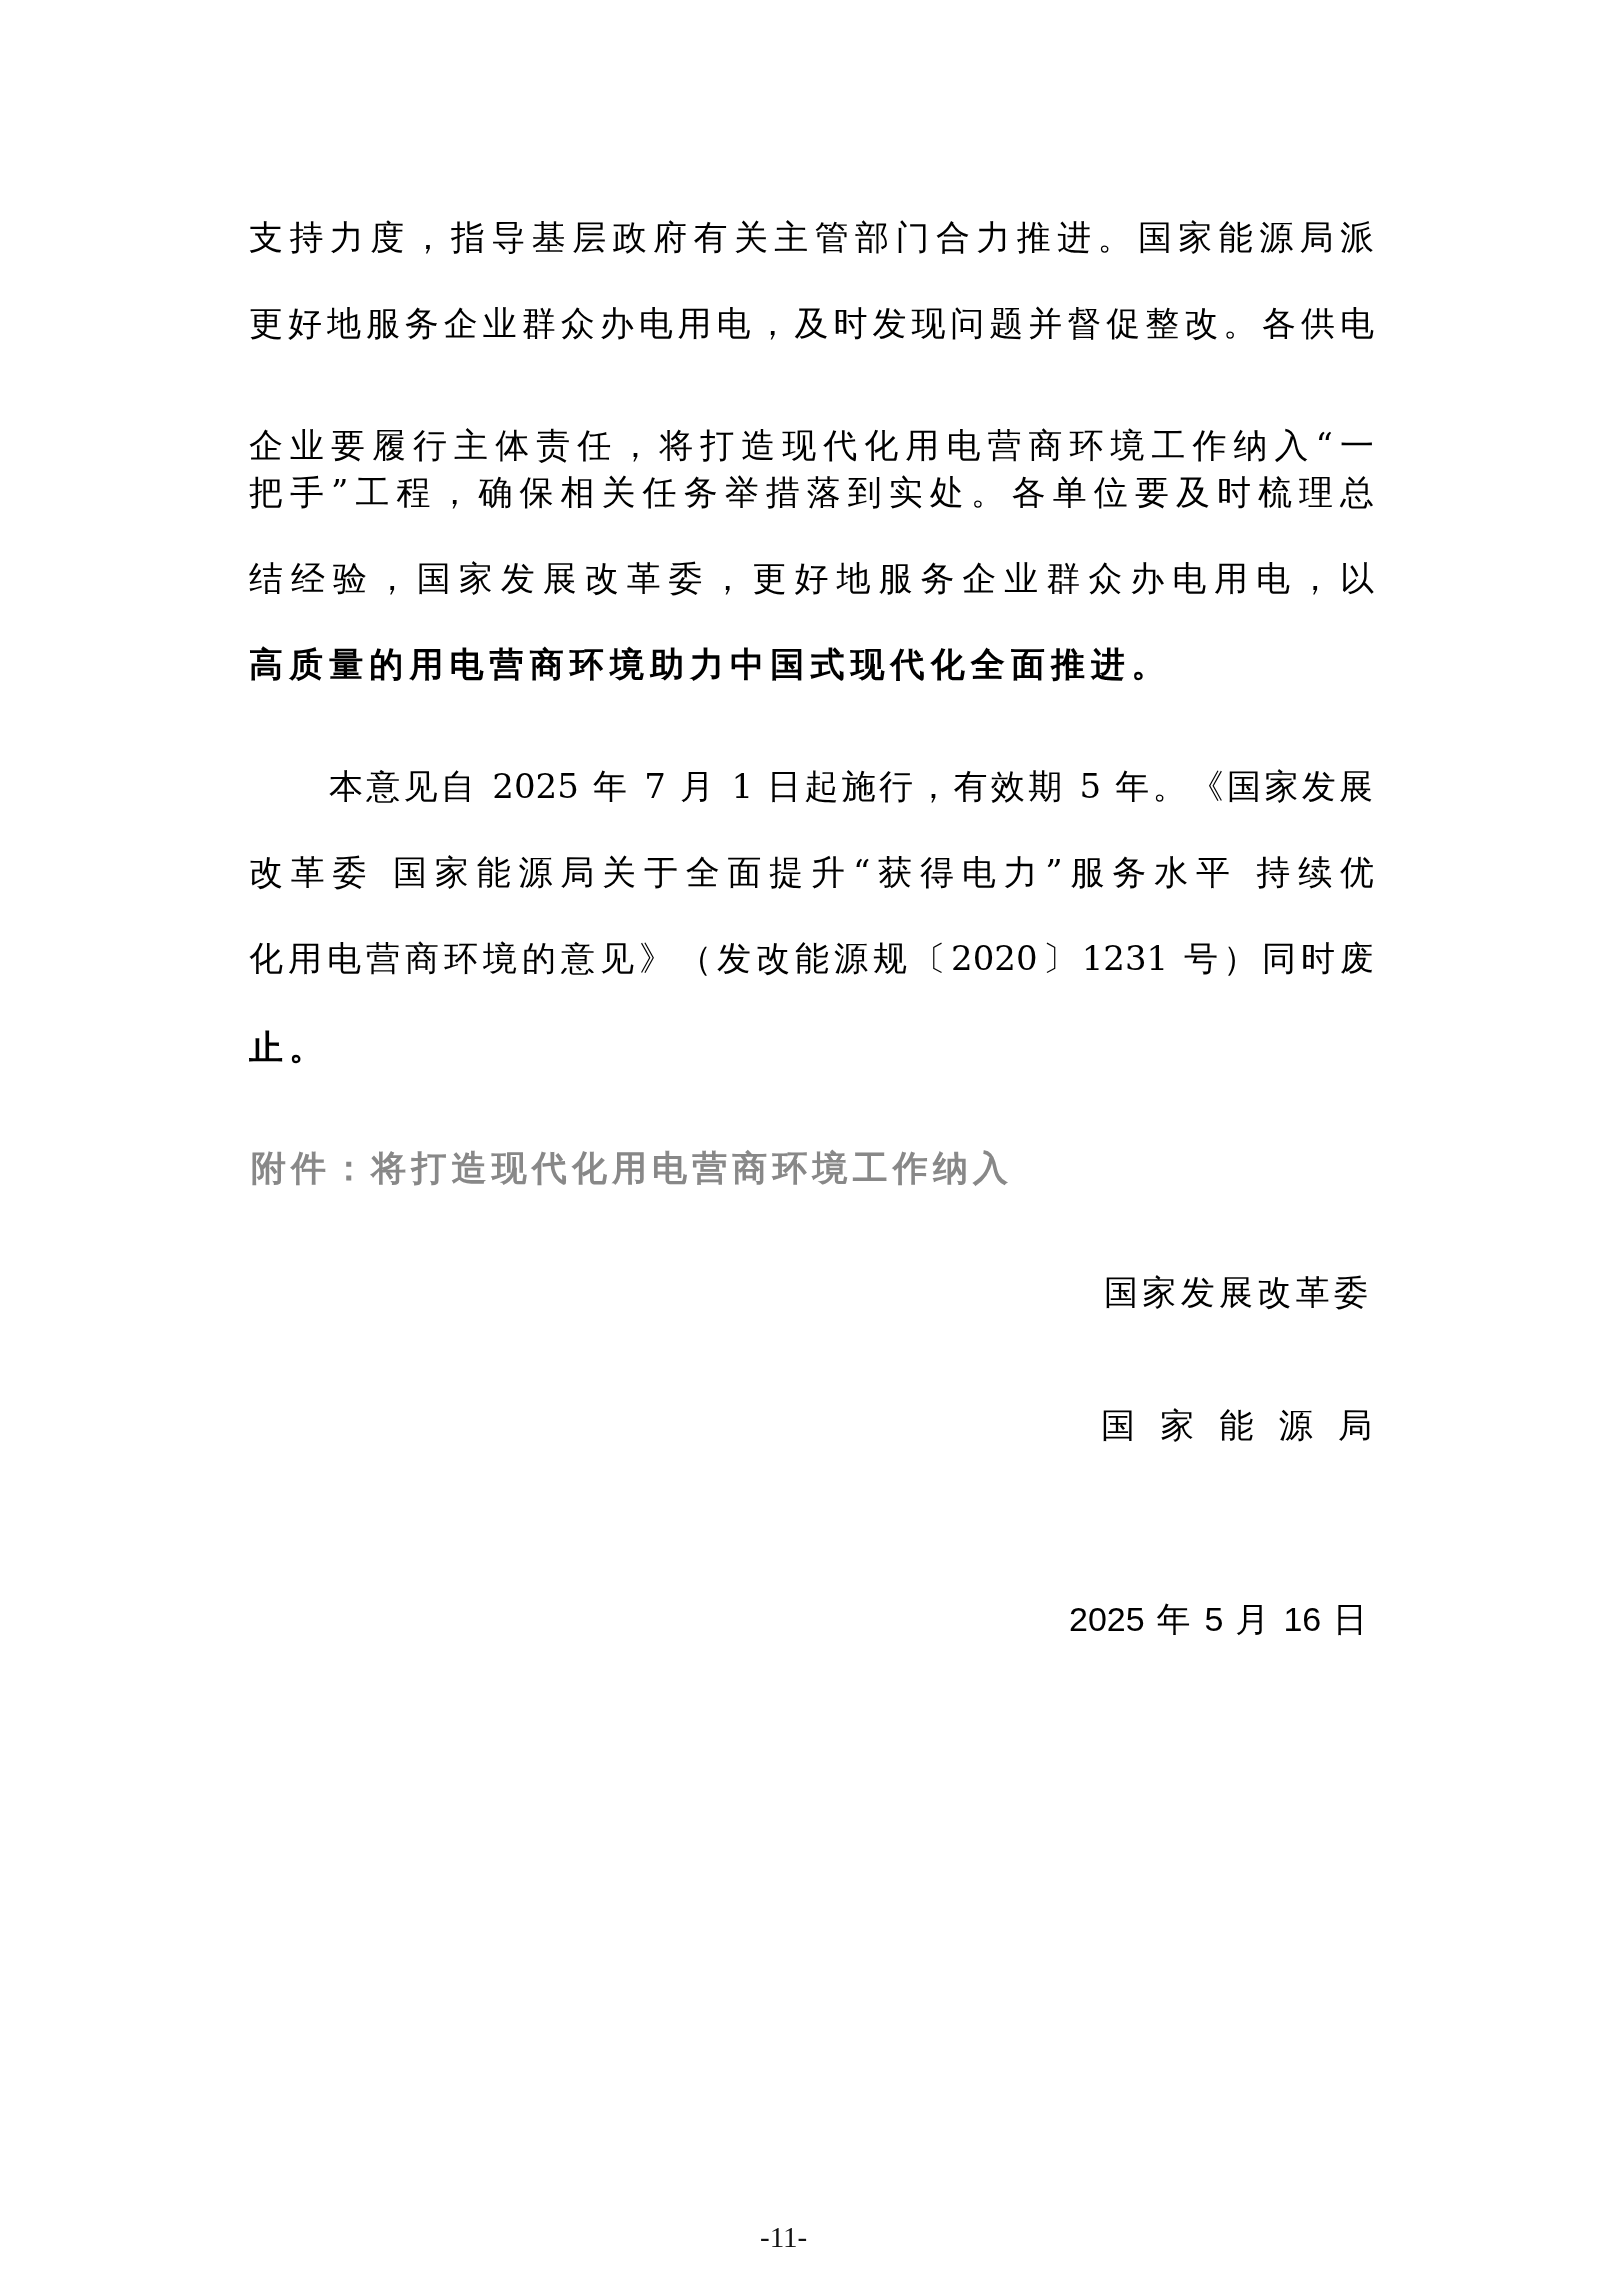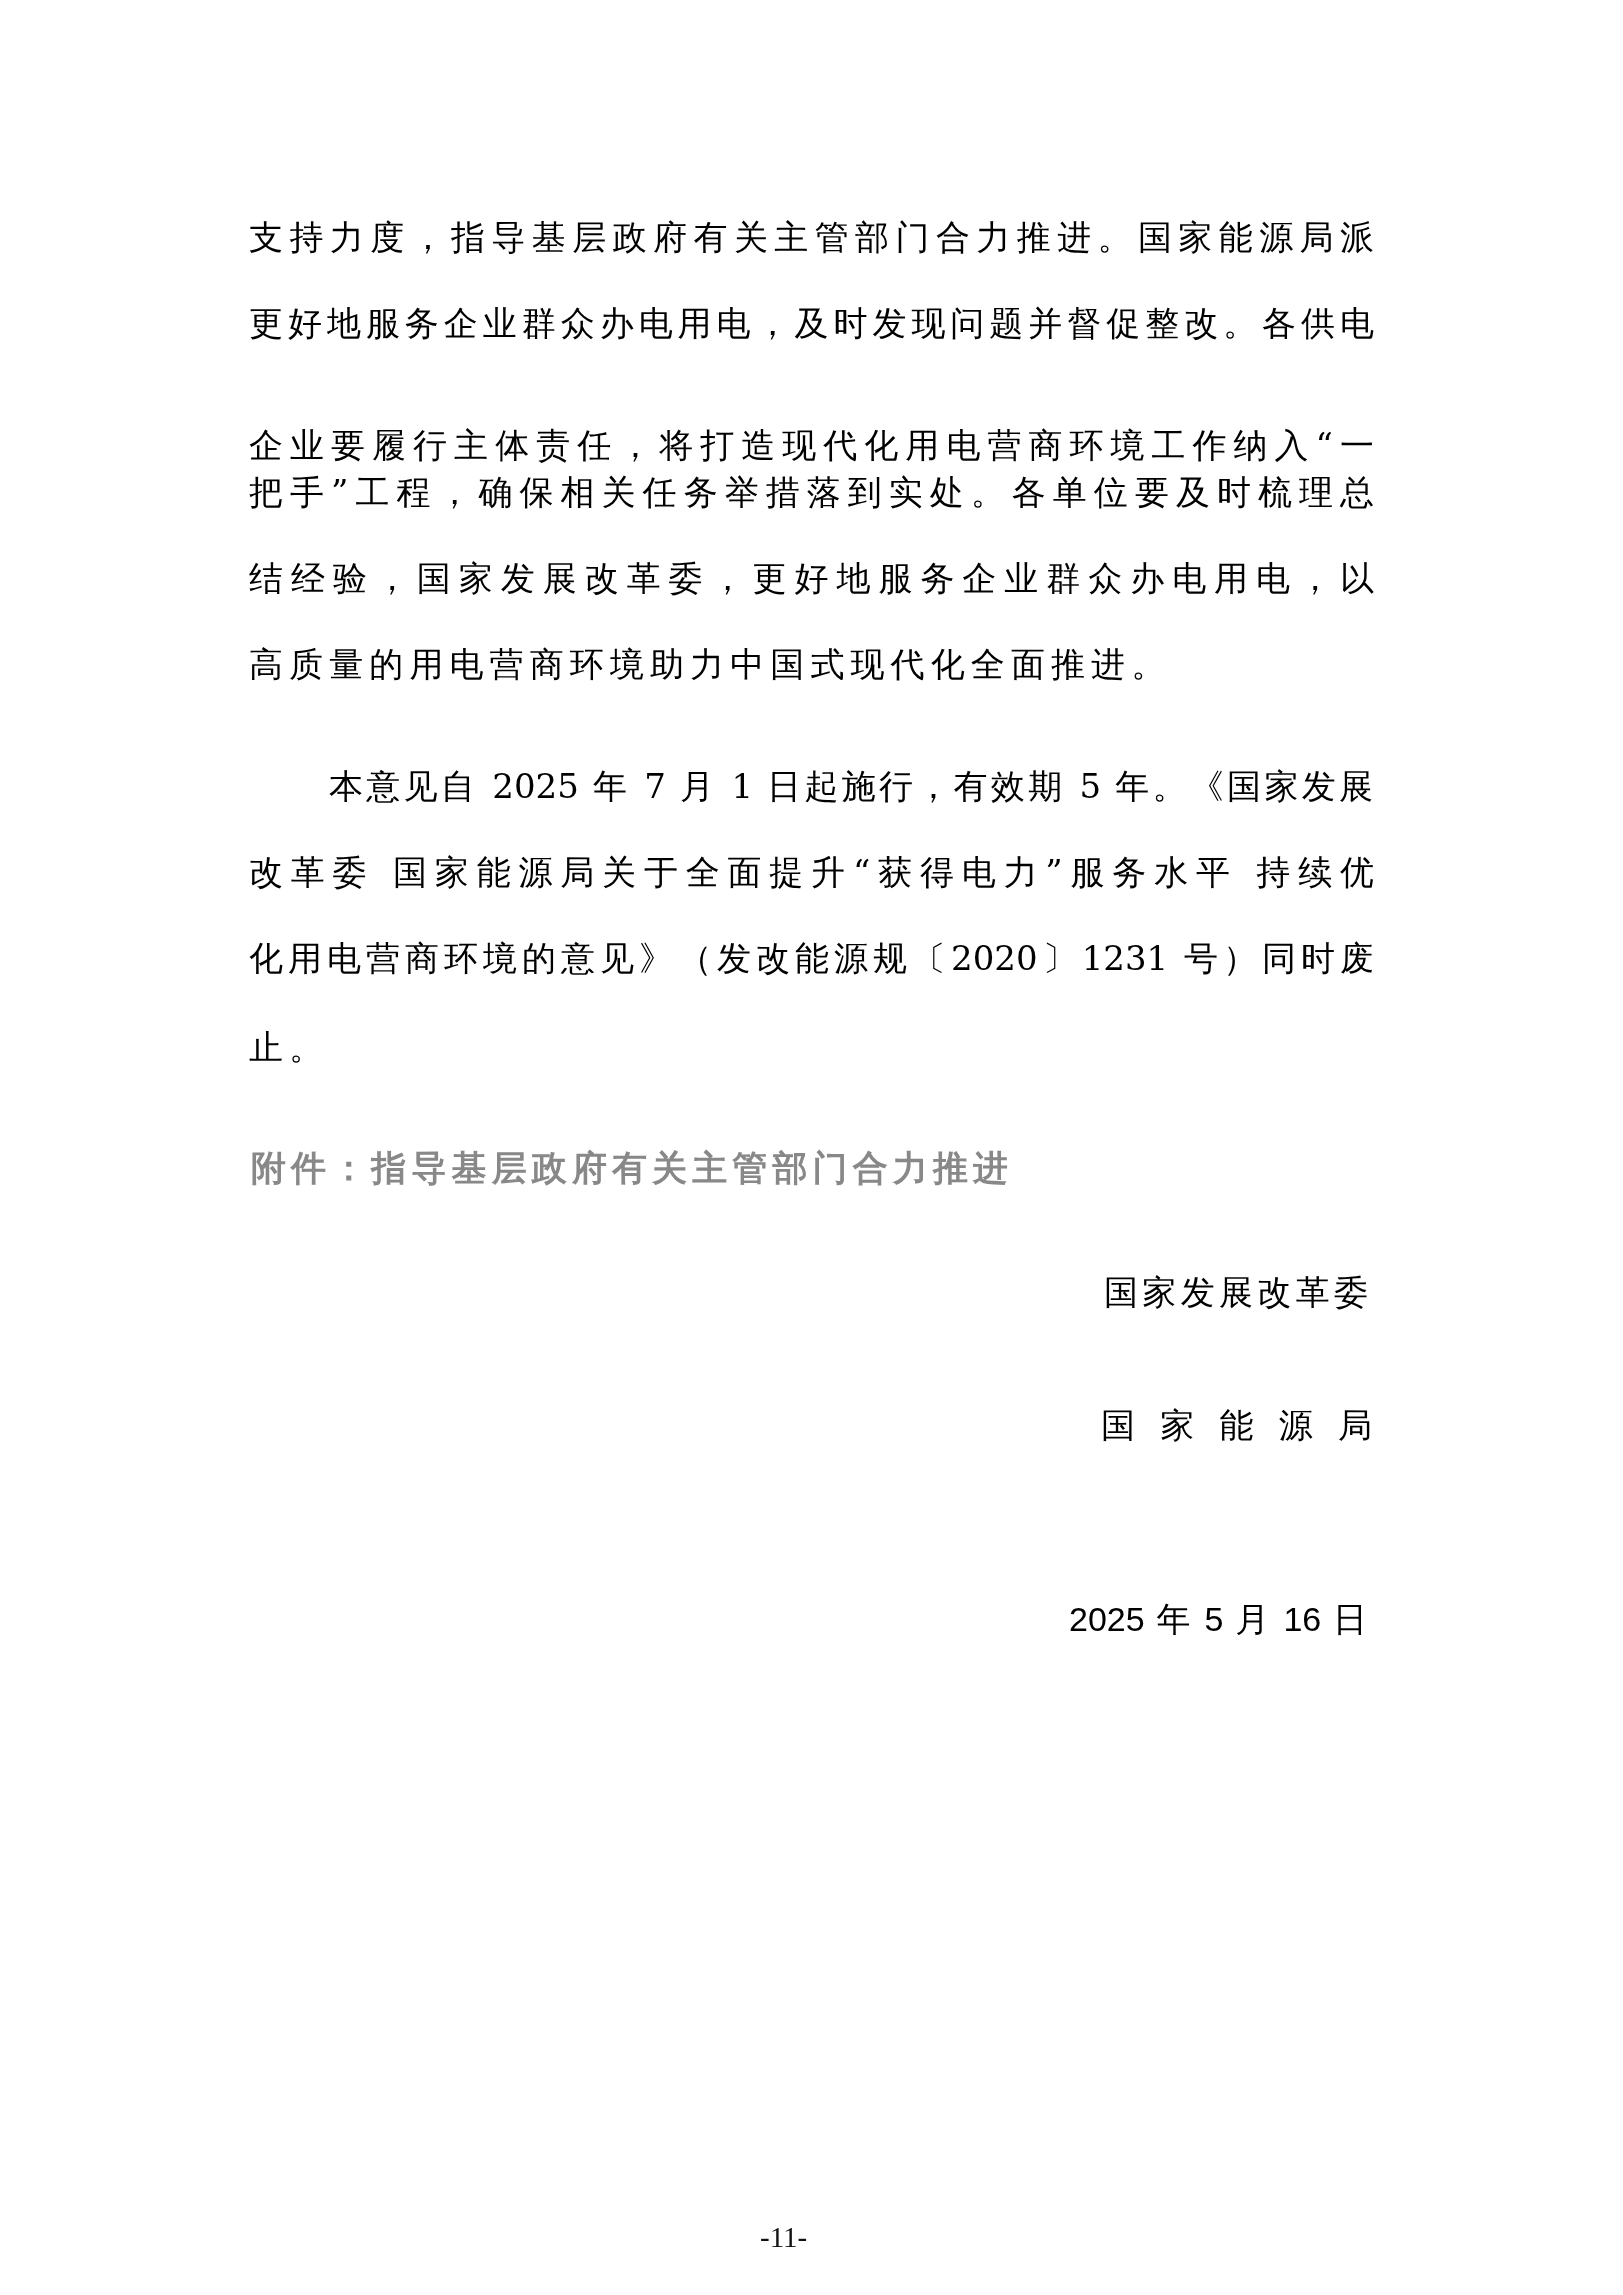--- a/index.html
+++ b/index.html
@@ -35,20 +35,21 @@
     line-height: 51px;
     font-size: 34px;
     white-space: nowrap;
     text-align: justify;
     text-align-last: justify;
     letter-spacing: 0;
   }
   .line.last {
     text-align-last: left;
     letter-spacing: 6.1px;
+    font-weight: bold;
   }
   .line.indent {
     left: 80px;
     width: 1044px;
   }
   .attachment {
     position: absolute;
     left: 251px;
     top: 1142px;
     width: 757px;
@@ -100,21 +101,21 @@
     <div class="line last" style="top:639px;">高质量的用电营商环境助力中国式现代化全面推进。</div>
   </div>
 
   <div class="body-text">
     <div class="line indent" style="top:761px;">本意见自 2025 年 7 月 1 日起施行，有效期 5 年。《国家发展</div>
     <div class="line" style="top:847px;">改革委 国家能源局关于全面提升“获得电力”服务水平 持续优</div>
     <div class="line" style="top:933px;">化用电营商环境的意见》（发改能源规〔2020〕1231 号）同时废</div>
     <div class="line last" style="top:1022px;">止。</div>
   </div>
 
-  <div class="attachment">附件：指导基层政府有关主管部门合力推进</div>
+  <div class="attachment">附件：将打造现代化用电营商环境工作纳入</div>
 
   <div class="sig sig-ndrc">国家发展改革委</div>
   <div class="sig sig-nea">国 家 能 源 局</div>
   <div class="sig sig-date">2025 年 5 月 16 日</div>
 
   <div class="page-number">-11-</div>
 </div>
 
 
 </body></html>

